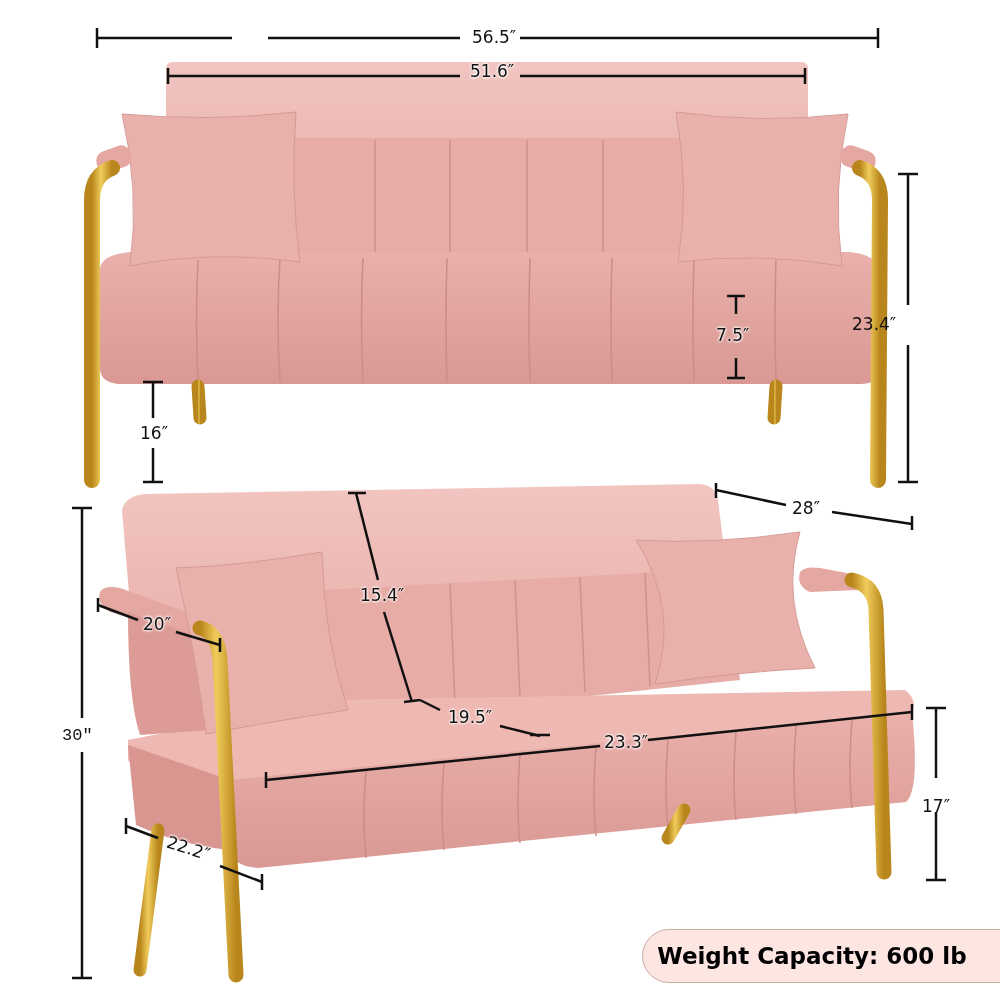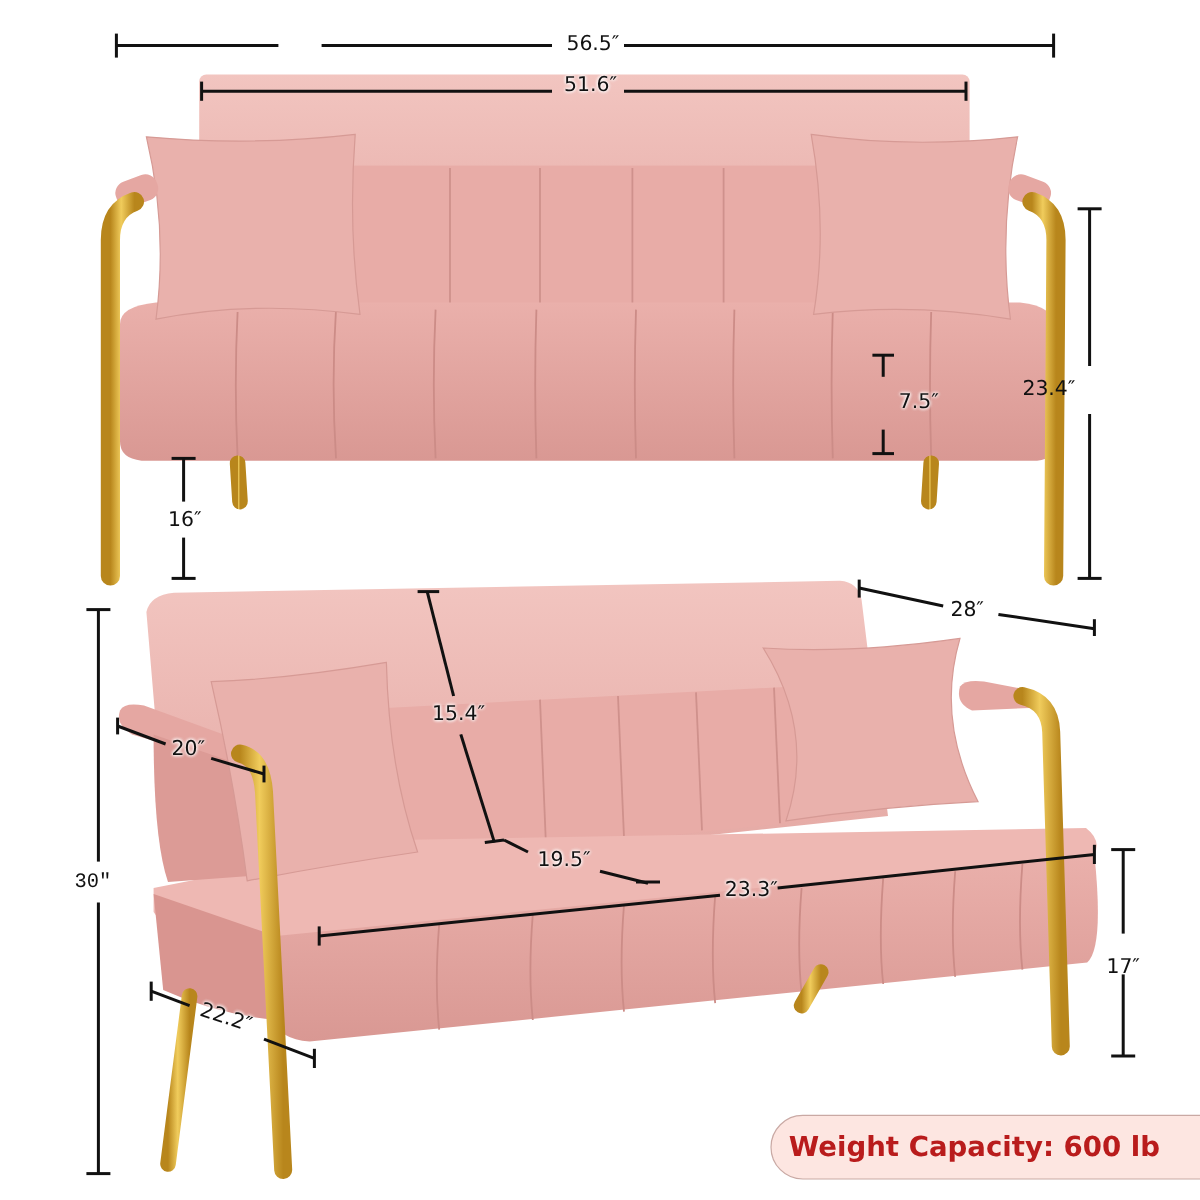--- a/index.html
+++ b/index.html
@@ -1,21 +1,21 @@
 <!DOCTYPE html>
 <html><head>
 <meta charset="utf-8">
 <style>
   html,body{margin:0;padding:0;background:#ffffff;}
   body{width:1000px;height:1000px;position:relative;overflow:hidden;font-family:"Liberation Sans",sans-serif;}
   svg{position:absolute;left:0;top:0;}
   .dim{position:absolute;font-family:"DejaVu Sans",sans-serif;font-size:17px;font-weight:500;color:#111;background:transparent;white-space:nowrap;line-height:1;}
   .dim.onpink{text-shadow:0 0 3px #fff,0 0 3px #fff,0 0 3px #fff;}
   .badge{position:absolute;left:642px;top:929px;width:370px;height:54px;background:#fde6e1;border:1px solid #c9a9a4;border-radius:28px 0 0 28px;display:flex;align-items:center;justify-content:center;box-sizing:border-box;padding-right:30px;}
-  .badge span{font-family:"DejaVu Sans",sans-serif;font-weight:bold;font-size:23px;color:#b91c1c;}
+  .badge span{font-family:"DejaVu Sans",sans-serif;font-weight:bold;font-size:23px;color:#000000;}
 </style>
 </head>
 <body>
 
 <svg width="1000" height="1000" viewBox="0 0 1000 1000">
   <defs>
     <linearGradient id="gold" x1="0" x2="1" y1="0" y2="0">
       <stop offset="0" stop-color="#b8861c"></stop>
       <stop offset="0.45" stop-color="#f0cc5c"></stop>
       <stop offset="1" stop-color="#b8861c"></stop>
@@ -173,21 +173,21 @@
 
     <line x1="126" y1="818" x2="126" y2="834"></line>
       <line x1="126" y1="826" x2="158" y2="838"></line>
     <line x1="220" y1="866" x2="262" y2="882"></line>
       <line x1="262" y1="874" x2="262" y2="890"></line>
   </g>
 </svg>
 
 <div class="dim" style="left:472px;top:29px;">56.5″</div>
 <div class="dim onpink" style="left:470px;top:51px;margin-top:12px;">51.6″</div>
-<div class="dim onpink" style="left:716px;top:327px;margin-left:33px;">7.5″</div>
+<div class="dim onpink" style="left:716px;top:327px;">7.5″</div>
 <div class="dim" style="left:852px;top:316px;">23.4″</div>
 <div class="dim" style="left:140px;top:425px;">16″</div>
 
 <div class="dim" style="left:792px;top:500px;">28″</div>
 <div class="dim onpink" style="left:360px;top:587px;">15.4″</div>
 <div class="dim onpink" style="left:143px;top:616px;text-align:center;">20″</div>
 <div class="dim onpink" style="left:448px;top:709px;">19.5″</div>
 <div class="dim onpink" style="left:604px;top:734px;">23.3″</div>
 <div class="dim" style="left:922px;top:786px;margin-top:12px;">17″</div>
 <div class="dim" style="left:62px;top:727px;font-family:Liberation Mono, monospace;">30″</div>

